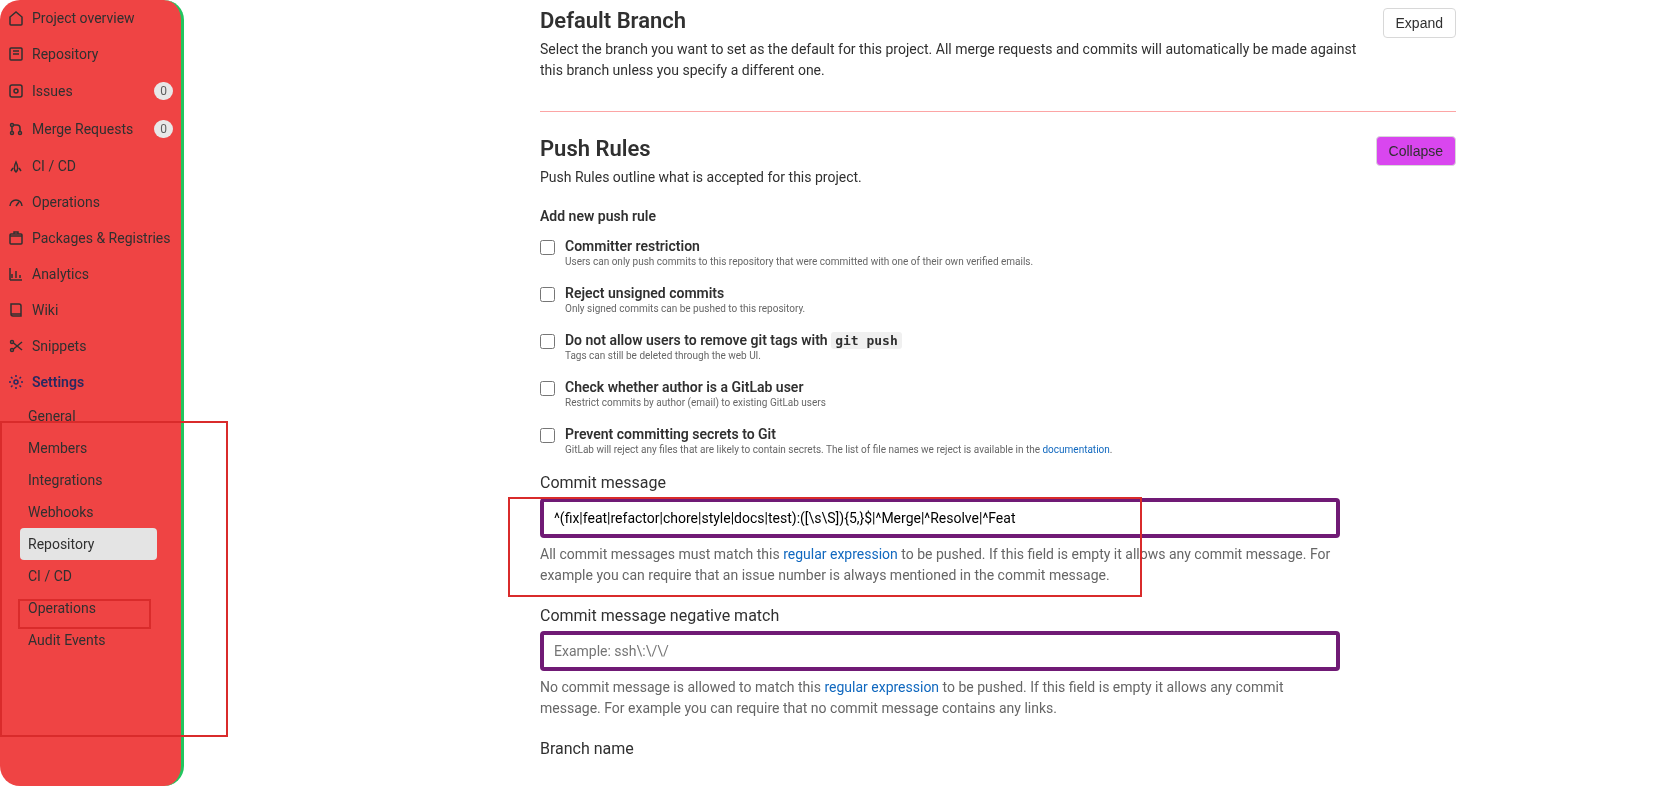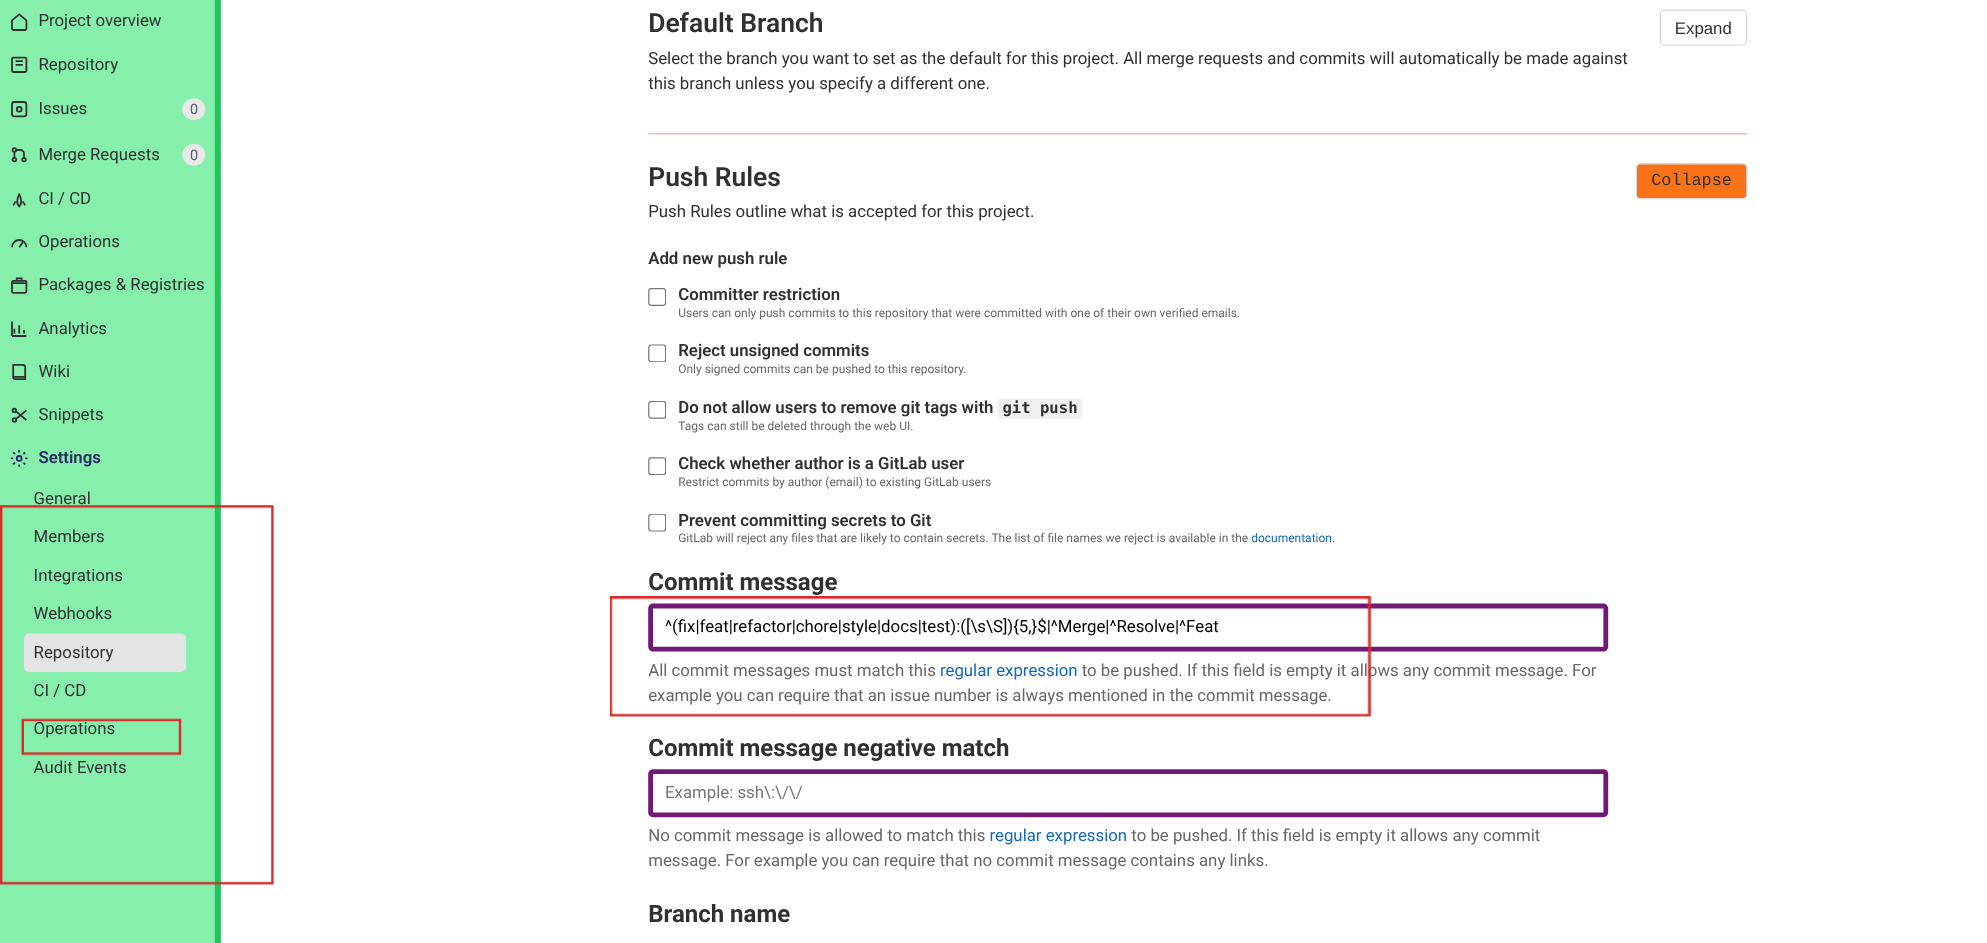--- a/index.html
+++ b/index.html
@@ -9,25 +9,26 @@
       color: #303030;
       background: #fff;
       display: flex;
       height: 786px;
       width: 1656px;
       overflow: hidden;
     }
     
     .sidebar {
       width: 184px;
-      background: #86efac;
-      border-right: 5px solid #22c55e;
+      background: #ef4444;
+      border-right: 3px solid #22c55e;
       overflow-y: auto;
       flex-shrink: 0;
       position: relative;
+      border-radius: 20px;
     }
     .sidebar::-webkit-scrollbar { width: 8px; }
     .sidebar::-webkit-scrollbar-thumb { background: #c0c0c0; border-radius: 4px; }
     .nav-item {
       display: flex;
       align-items: center;
       padding: 10px 8px;
       cursor: pointer;
       color: #303030;
       font-size: 14px;
@@ -138,22 +139,21 @@
     .btn {
       background: #fff;
       border: 1px solid #d8d8d8;
       border-radius: 4px;
       padding: 6px 12px;
       font-size: 14px;
       cursor: pointer;
       color: #303030;
     }
     .btn.collapse-btn {
-      background: #f97316;
-      font-family: Liberation Mono, monospace;
+      background: #d946ef;
     }
     .rule-group {
       margin-top: 20px;
     }
     .rule-group > .group-title {
       font-weight: 600;
       font-size: 14px;
       margin-bottom: 14px;
     }
     .rule-item {
@@ -180,22 +180,22 @@
     .rule-text code {
       background: #f0f0f0;
       padding: 1px 4px;
       border-radius: 3px;
       font-family: Menlo, Monaco, Consolas, monospace;
       font-size: 13px;
     }
     a { color: #1068bf; text-decoration: none; }
     .field-block { margin-bottom: 20px; }
     .field-label {
-      font-weight: 700;
-      font-size: 20px;
+      font-weight: 400;
+      font-size: 16px;
       margin-bottom: 6px;
       display: block;
     }
     .text-input {
       width: 100%;
       max-width: 800px;
       padding: 8px 10px;
       border: 4px solid #701a75;
       border-radius: 4px;
       font-size: 14px;

